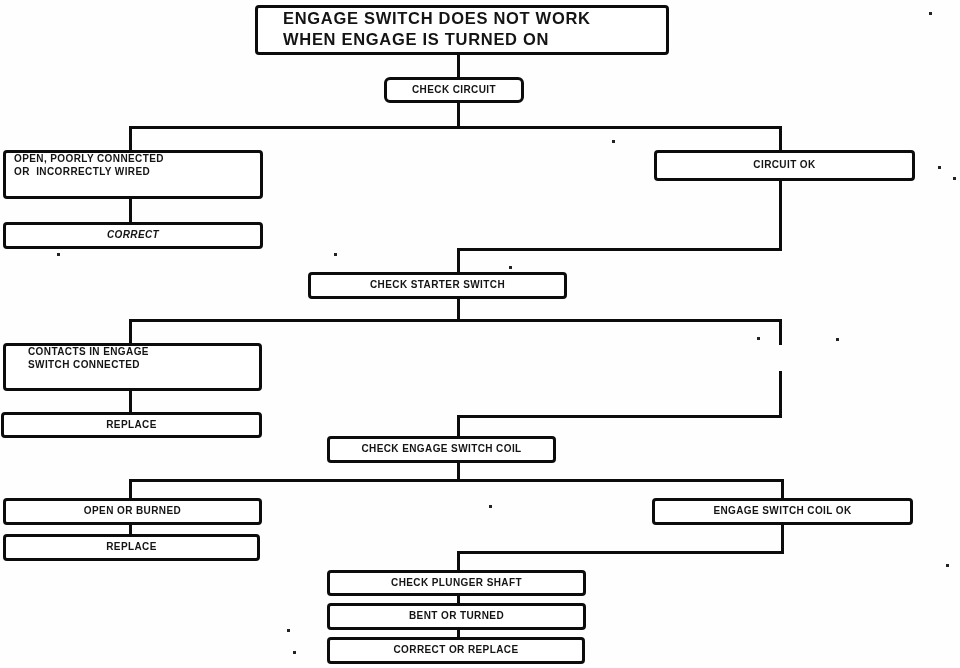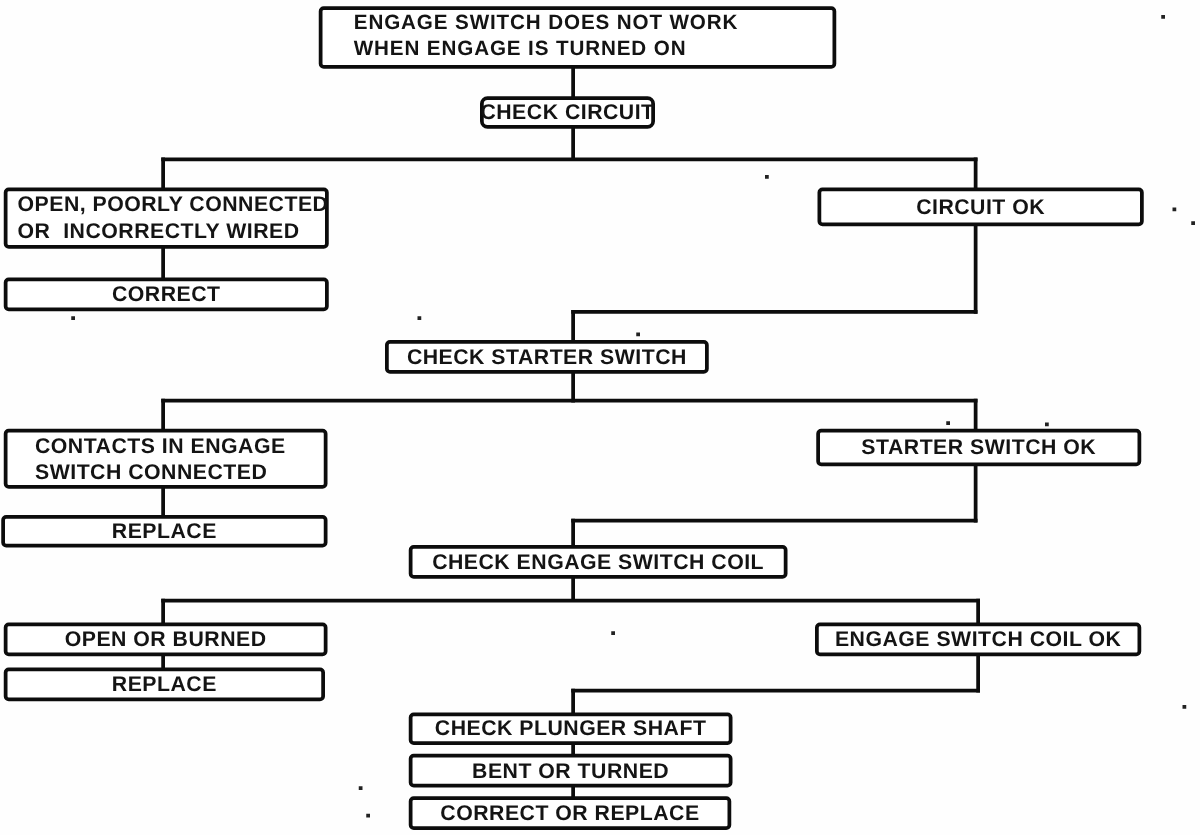--- a/index.html
+++ b/index.html
@@ -16,21 +16,21 @@
     font-family: "Liberation Sans", sans-serif;
   }
   .box {
     position: absolute;
     box-sizing: border-box;
     border: 3px solid #0c0c0c;
     border-radius: 4px;
     background: #ffffff;
     color: #141414;
     font-weight: bold;
-    font-size: 17px;
+    font-size: 10px;
     letter-spacing: 0.4px;
     display: flex;
     align-items: center;
     justify-content: center;
     text-align: center;
     line-height: 1.25;
     z-index: 2;
     white-space: pre;
   }
   .box.two-line {
@@ -96,36 +96,35 @@
     <span>WHEN ENGAGE IS TURNED ON</span>
   </div>
 
   <div class="box" style="left:384px; top:77px; width:140px; height:26px; border-radius:6px;">CHECK CIRCUIT</div>
 
   <div class="box two-line" style="left:3px; top:150px; width:260px; height:49px; padding-left:8px;">
     <span>OPEN, POORLY CONNECTED</span>
     <span>OR  INCORRECTLY WIRED</span>
   </div>
 
-  <div class="box" style="left:3px; top:222px; width:260px; height:27px;">CORRECT</div>
+  <div class="box" style="left:3px; top:222px; width:260px; height:27px;font-style:italic;">CORRECT</div>
 
   <div class="box" style="left:654px; top:150px; width:261px; height:31px;">CIRCUIT OK</div>
 
   <div class="box" style="left:308px; top:272px; width:259px; height:27px;">CHECK STARTER SWITCH</div>
 
   <div class="box two-line" style="left:3px; top:343px; width:259px; height:48px; padding-left:22px;">
     <span>CONTACTS IN ENGAGE</span>
     <span>SWITCH CONNECTED</span>
   </div>
 
   <div class="box" style="left:1px; top:412px; width:261px; height:26px;">REPLACE</div>
 
-  <div class="box" style="left:653px; top:343px; width:260px; height:30px;">STARTER SWITCH OK</div>
 
-  <div class="box" style="left:327px; top:436px; width:303px; height:27px;">CHECK ENGAGE SWITCH COIL</div>
+  <div class="box" style="left:327px; top:436px; width:229px; height:27px;">CHECK ENGAGE SWITCH COIL</div>
 
   <div class="box" style="left:3px; top:498px; width:259px; height:27px;">OPEN OR BURNED</div>
 
   <div class="box" style="left:3px; top:534px; width:257px; height:27px;">REPLACE</div>
 
   <div class="box" style="left:652px; top:498px; width:261px; height:27px;text-align:center;">ENGAGE SWITCH COIL OK</div>
 
   <div class="box" style="left:327px; top:570px; width:259px; height:26px;">CHECK PLUNGER SHAFT</div>
 
   <div class="box" style="left:327px; top:603px; width:259px; height:27px;">BENT OR TURNED</div>

